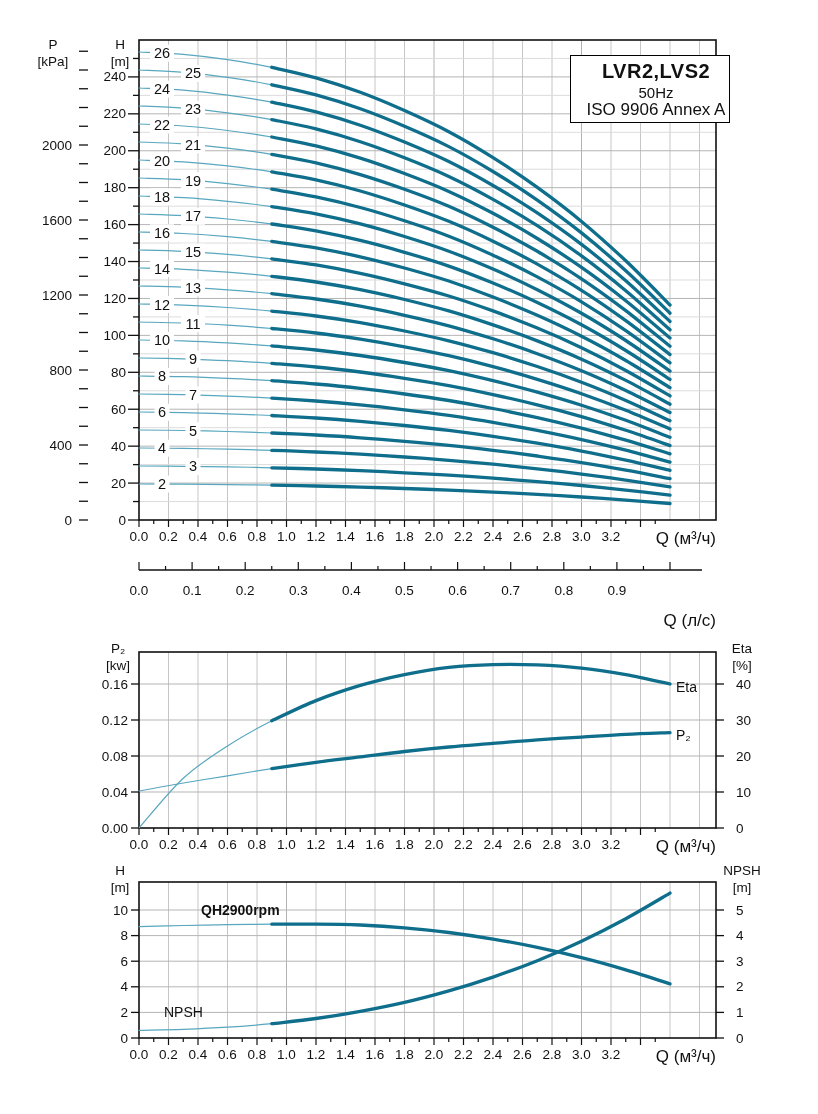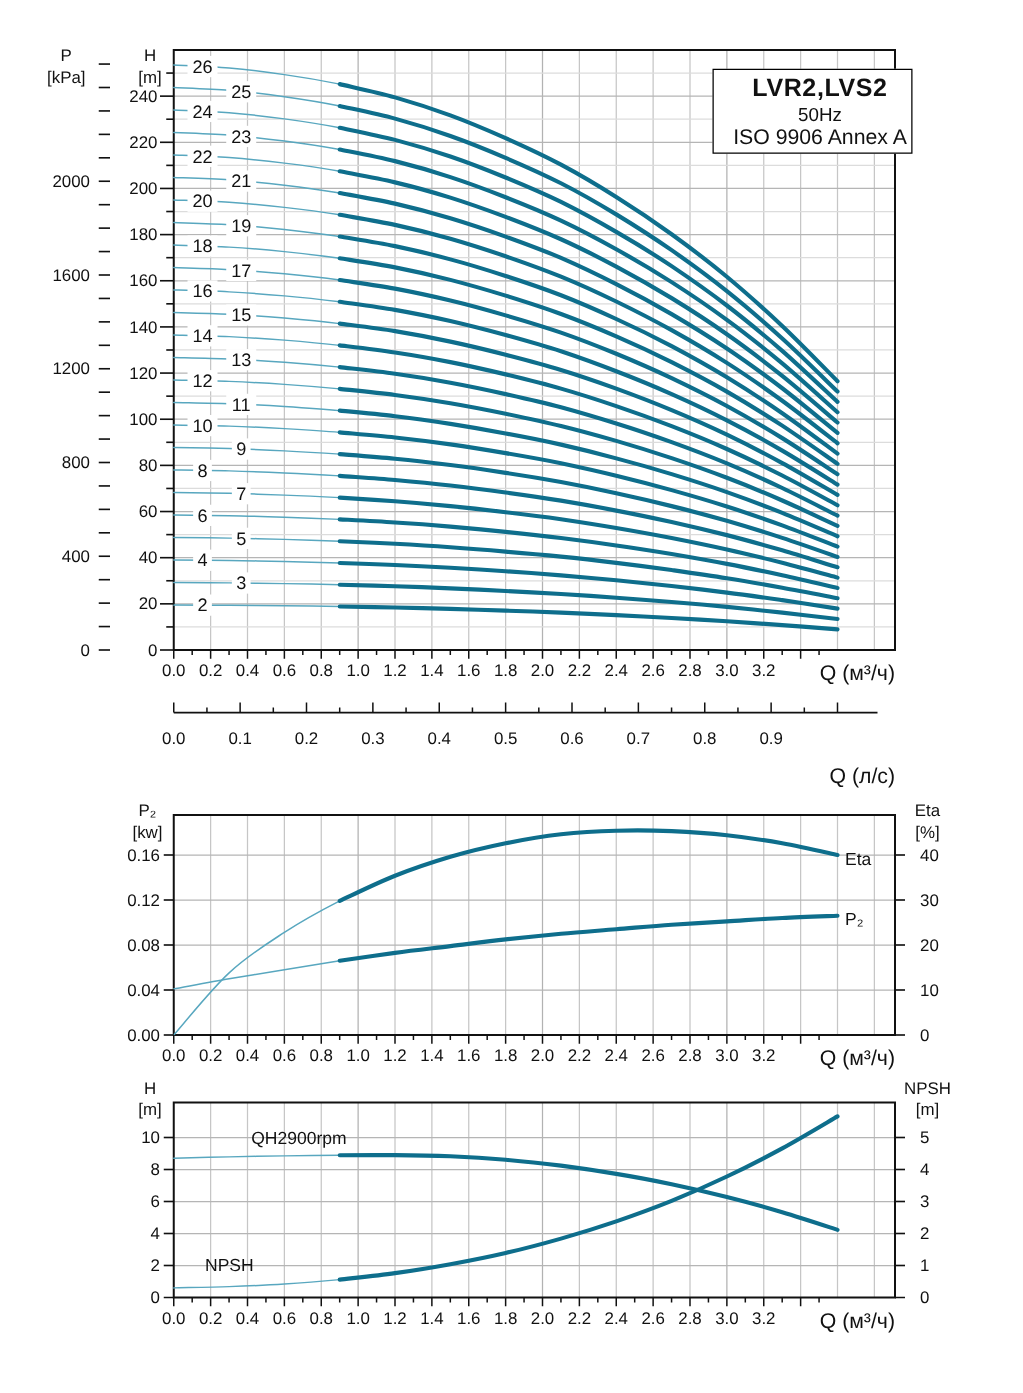--- a/index.html
+++ b/index.html
@@ -612,19 +612,19 @@
   <div class="lbl axis-hdr" style="left:96px;top:862px;">
     <div>H</div>
     <div>[m]</div>
   </div>
 
   <div class="lbl axis-hdr" style="left:712px;top:862px;width:60px;">
     <div>NPSH</div>
     <div>[m]</div>
   </div>
 
-  <div class="lbl curve-lbl" style="left:201px;top:902px;">QH2900rpm</div>
+  <div class="lbl curve-lbl" style="left:201px;top:902px;font-weight:bold;">QH2900rpm</div>
 
   <div class="lbl curve-lbl" style="left:164px;top:1004px;">NPSH</div>
 
   <div class="lbl unit-lbl" style="left:642px;top:1047px;">Q (м³/ч)</div>
 
 </div>
 
 </body></html>

